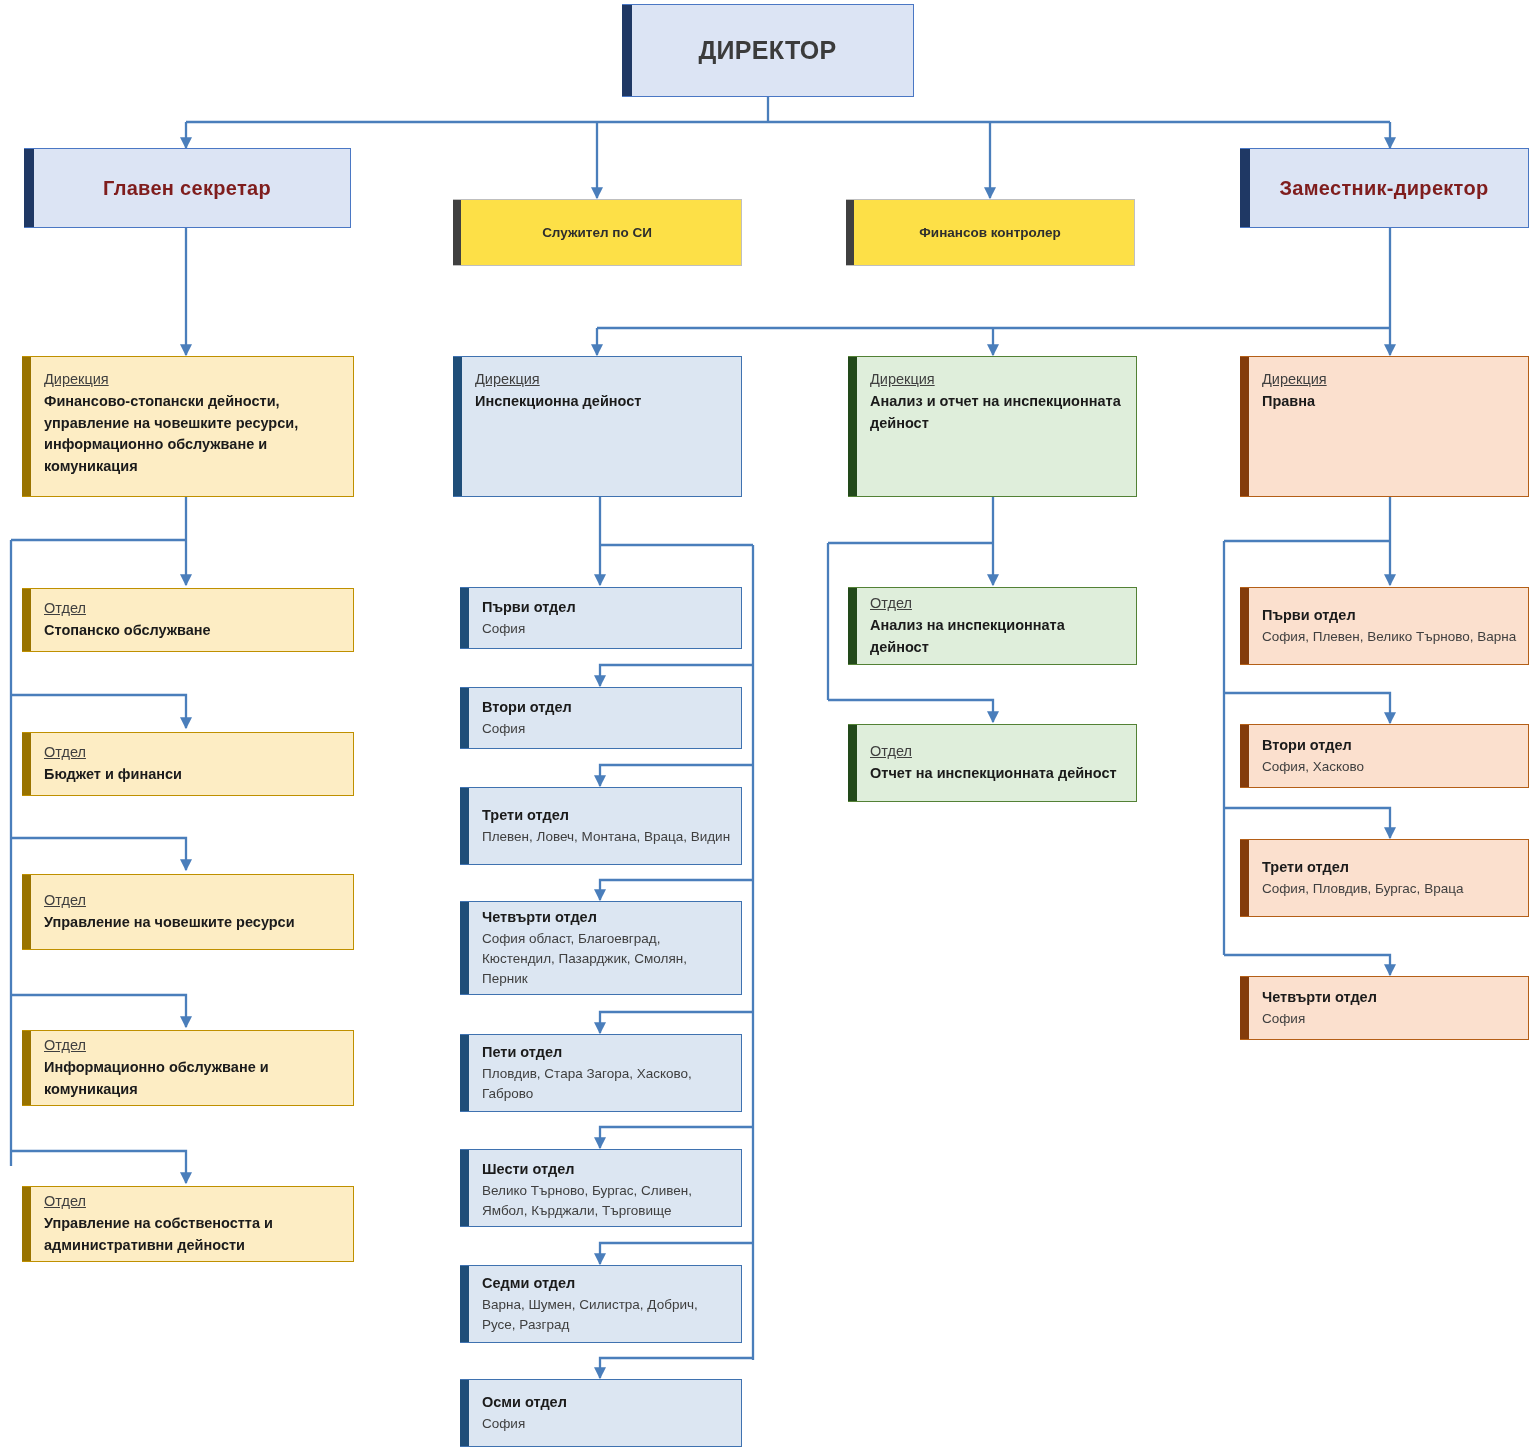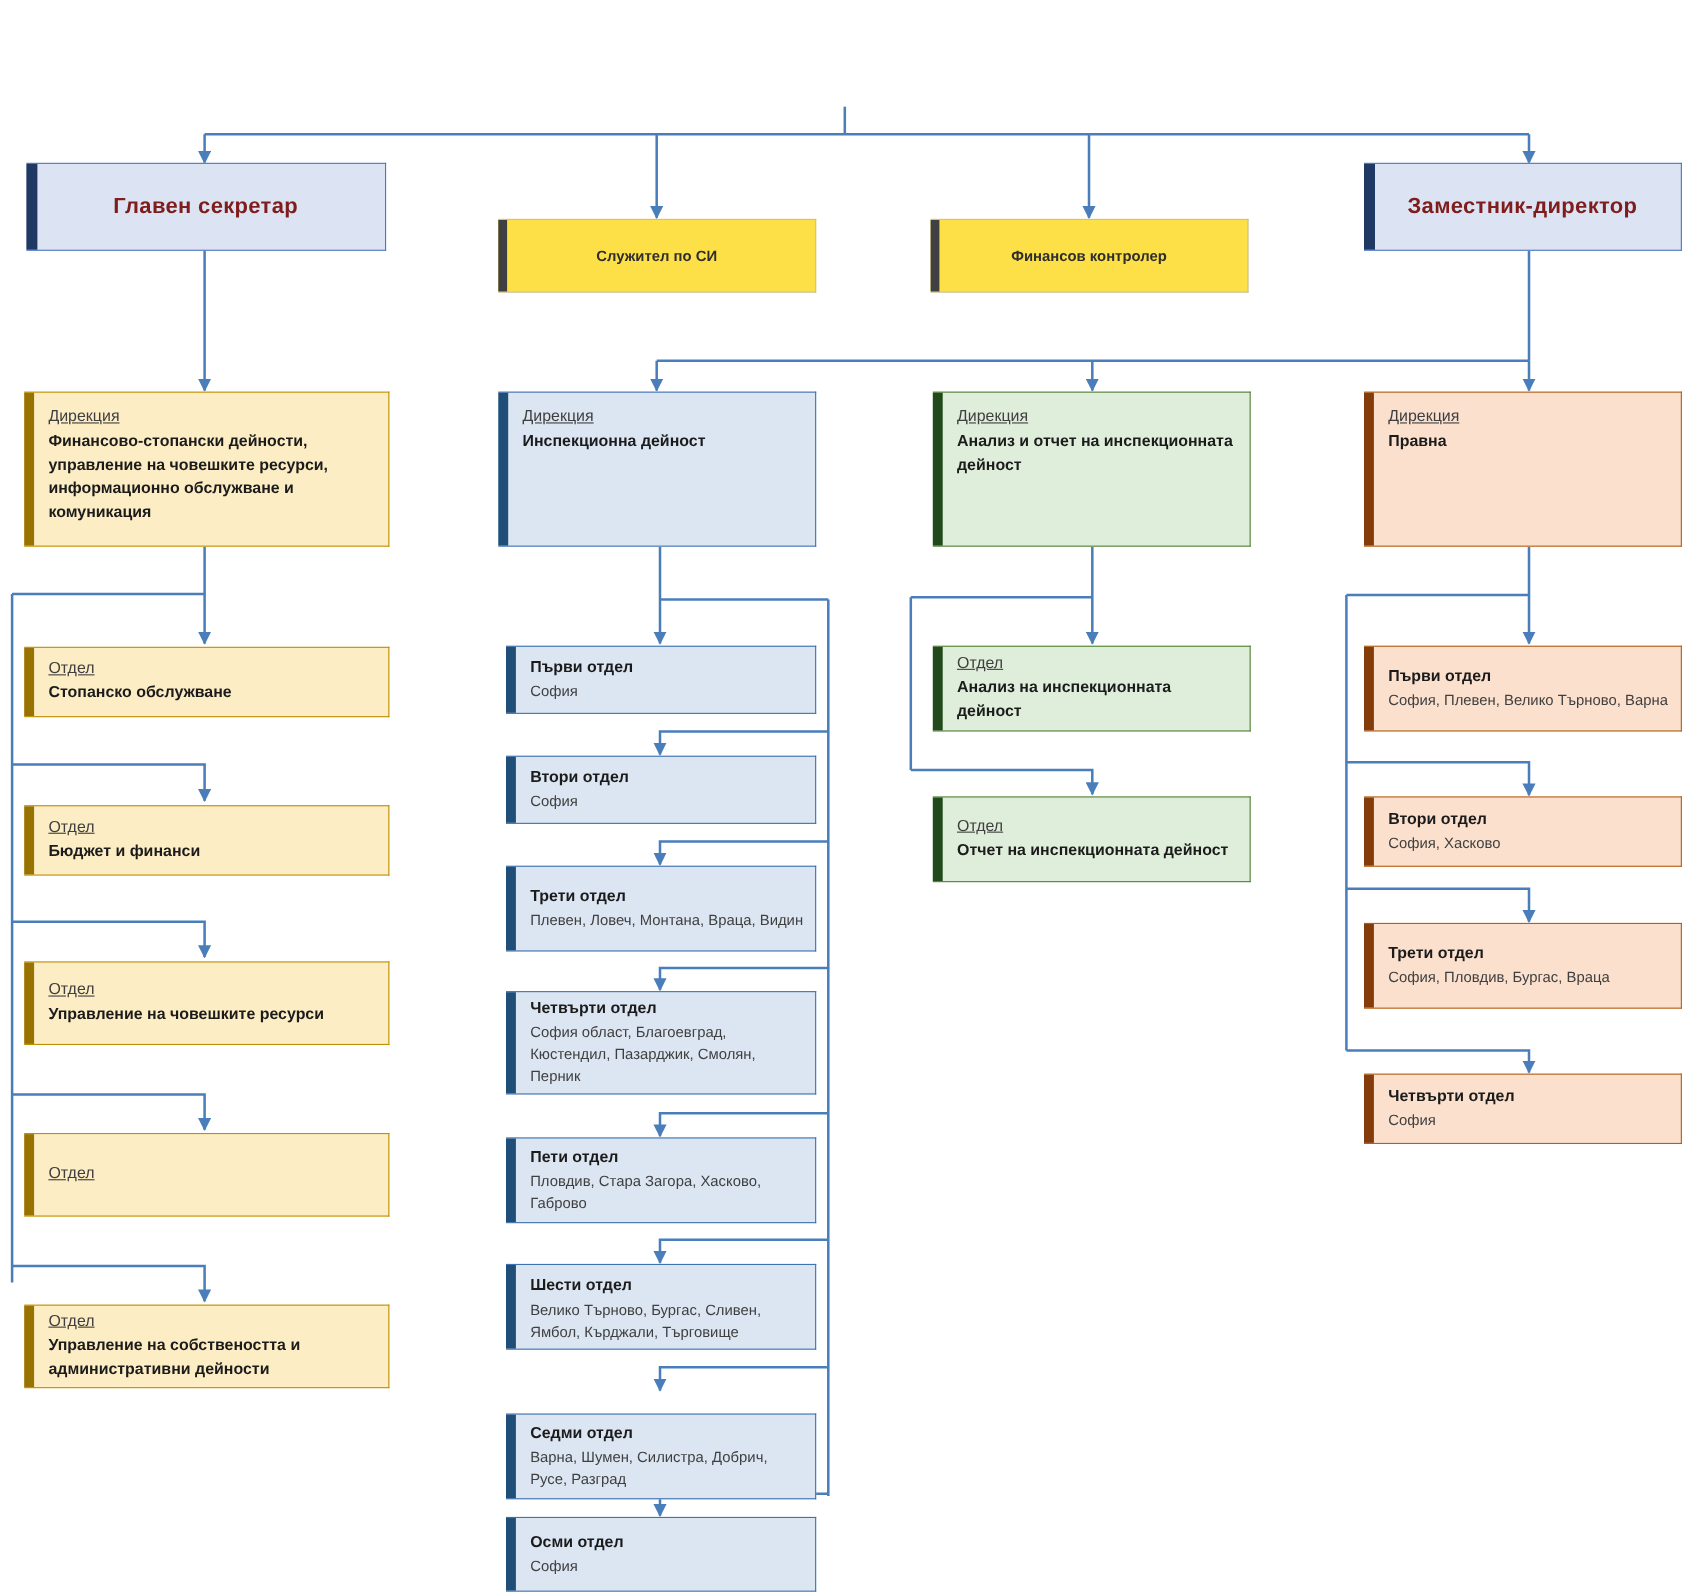--- a/index.html
+++ b/index.html
@@ -177,20 +177,26 @@
 
       <path d="M 1390 497 L 1390 585" marker-end="url(#arw)"></path>
       <path d="M 1390 541 L 1224 541"></path>
       <path d="M 1224 541 L 1224 955"></path>
       <path d="M 1224 693 L 1390 693 L 1390 723" marker-end="url(#arw)"></path>
       <path d="M 1224 808 L 1390 808 L 1390 838" marker-end="url(#arw)"></path>
       <path d="M 1224 955 L 1390 955 L 1390 975" marker-end="url(#arw)"></path>
     </g>
   </svg>
 
+  <div class="node lvl-top" style="left:622px; top:4px; width:292px; height:93px;">
+    <span class="accent"></span>
+    <div class="node-inner">
+      <div class="title">ДИРЕКТОР</div>
+    </div>
+  </div>
 
   <div class="node lvl-top lvl-main" style="left:24px; top:148px; width:327px; height:80px;">
     <span class="accent"></span>
     <div class="node-inner">
       <div class="title">Главен секретар</div>
     </div>
   </div>
 
   <div class="node lvl-top lvl-main" style="left:1240px; top:148px; width:289px; height:80px;">
     <span class="accent"></span>
@@ -266,20 +272,21 @@
     <div class="node-inner box-body" style="justify-content:center; padding-top:8px; padding-bottom:8px;">
       <div class="kicker">Отдел</div>
       <div class="name">Управление на човешките ресурси</div>
     </div>
   </div>
 
   <div class="node c-yellow" style="left:22px; top:1030px; width:332px; height:76px;">
     <span class="accent"></span>
     <div class="node-inner box-body" style="justify-content:center; padding-top:8px; padding-bottom:8px;">
       <div class="kicker">Отдел</div>
+      <div class="name">Информационно обслужване и комуникация</div>
     </div>
   </div>
 
   <div class="node c-yellow" style="left:22px; top:1186px; width:332px; height:76px;">
     <span class="accent"></span>
     <div class="node-inner box-body" style="justify-content:center; padding-top:8px; padding-bottom:8px;">
       <div class="kicker">Отдел</div>
       <div class="name">Управление на собствеността и административни дейности</div>
     </div>
   </div>
@@ -325,21 +332,21 @@
   </div>
 
   <div class="node c-blue" style="left:460px; top:1149px; width:282px; height:78px;">
     <span class="accent"></span>
     <div class="node-inner box-body" style="justify-content:center; padding-top:8px; padding-bottom:4px;">
       <div class="name">Шести отдел</div>
       <div class="sub">Велико Търново, Бургас, Сливен, Ямбол, Кърджали, Търговище</div>
     </div>
   </div>
 
-  <div class="node c-blue" style="left:460px; top:1265px; width:282px; height:78px;margin-top:20px;">
+  <div class="node c-blue" style="left:460px; top:1265px; width:282px; height:78px;">
     <span class="accent"></span>
     <div class="node-inner box-body" style="justify-content:center; padding-top:8px; padding-bottom:8px;">
       <div class="name">Седми отдел</div>
       <div class="sub">Варна, Шумен, Силистра, Добрич, Русе, Разград</div>
     </div>
   </div>
 
   <div class="node c-blue" style="left:460px; top:1379px; width:282px; height:68px;">
     <span class="accent"></span>
     <div class="node-inner box-body" style="justify-content:center; padding-top:8px; padding-bottom:8px;">

